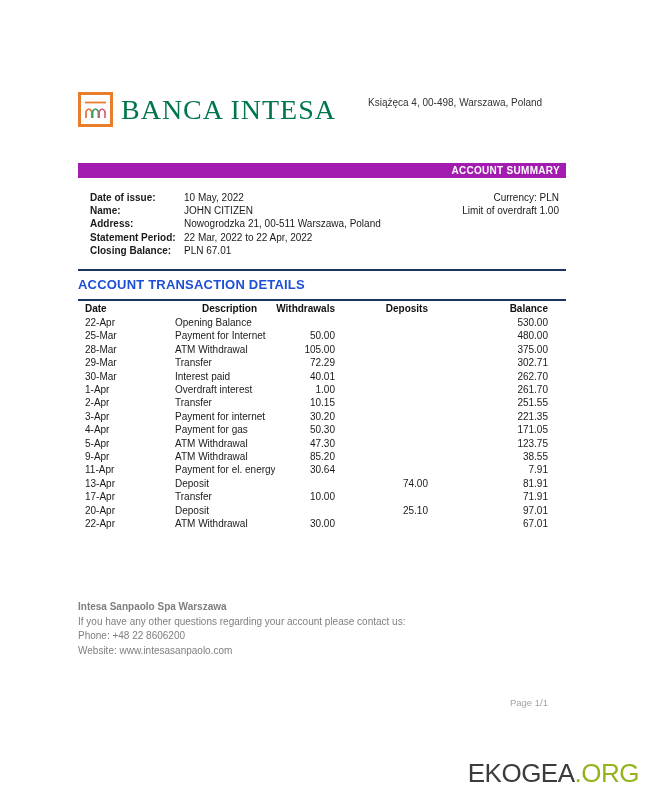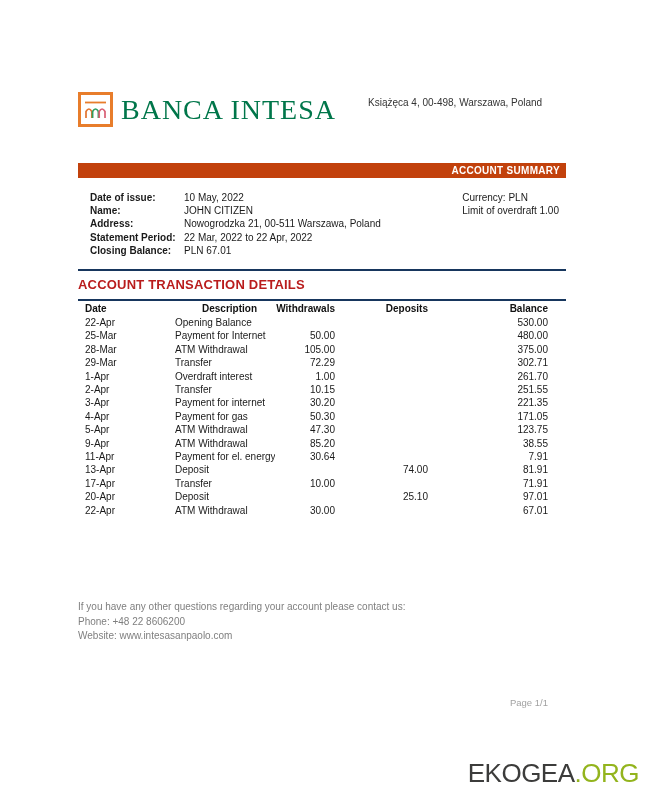--- a/index.html
+++ b/index.html
@@ -9,36 +9,36 @@
 
   
   .header{position:absolute;top:52px;left:0;width:488px;height:38px;margin-top:40px;}
   .logo{display:flex;align-items:center;}
   .logo-icon{width:35px;height:35px;flex:0 0 35px;}
   .logo-word{margin-left:8px;font-family:"Liberation Serif", serif;
              font-size:28px;letter-spacing:1px;color:#00764a;line-height:35px;white-space:nowrap;}
   .bank-address{position:absolute;left:290px;top:5px;font-size:10px;color:#333;}
 
   
-  .summary-bar{position:absolute;top:163px;left:0;width:488px;height:15px;background:#c2410c;
+  .summary-bar{position:absolute;top:163px;left:0;width:488px;height:15px;background:#a21caf;
                color:#ffffff;font-size:10px;font-weight:bold;text-align:right;
                line-height:15px;padding-right:6px;box-sizing:border-box;letter-spacing:0.3px;}
 
   
   .summary-body{position:absolute;top:191px;left:12px;width:488px;font-size:10px;}
   .summary-fields{float:left;}
   .summary-row{line-height:13.2px;white-space:nowrap;}
   .summary-label{display:inline-block;width:94px;font-weight:bold;}
-  .summary-right{float:right;padding-right:19px;line-height:13.2px;}
+  .summary-right{float:right;text-align:right;padding-right:19px;line-height:13.2px;}
 
   .divider{position:absolute;left:0;width:488px;height:0;border-top:2px solid #17365d;}
   .divider-1{top:269px;}
   .divider-2{top:299px;}
 
-  .tx-title{position:absolute;top:277px;left:0;font-size:13px;font-weight:bold;color:#b91c1c;letter-spacing:0.2px;}
+  .tx-title{position:absolute;top:277px;left:0;font-size:13px;font-weight:bold;color:#1d4ed8;letter-spacing:0.2px;}
 
   
   table.tx{position:absolute;top:301px;left:0;width:488px;border-collapse:collapse;
            table-layout:fixed;font-size:10px;}
   table.tx col.c1{width:97px;} table.tx col.c2{width:100px;}
   table.tx col.c3{width:60px;} table.tx col.c4{width:93px;} table.tx col.c5{width:138px;}
   table.tx th{font-weight:bold;text-align:left;padding:0;line-height:15px;color:#111;}
   table.tx th:nth-child(1){padding-left:7px;margin-top:36px;}
   table.tx th:nth-child(2){padding-left:27px;}
   table.tx th:nth-child(3),table.tx th:nth-child(4){text-align:right;}
@@ -162,20 +162,27 @@
         </tr>
 
         <tr>
           <td>29-Mar</td>
           <td>Transfer</td>
           <td>72.29</td>
           <td></td>
           <td>302.71</td>
         </tr>
 
+        <tr>
+          <td>30-Mar</td>
+          <td>Interest paid</td>
+          <td>40.01</td>
+          <td></td>
+          <td>262.70</td>
+        </tr>
 
         <tr>
           <td>1-Apr</td>
           <td>Overdraft interest</td>
           <td>1.00</td>
           <td></td>
           <td>261.70</td>
         </tr>
 
         <tr>
@@ -254,20 +261,21 @@
           <td>22-Apr</td>
           <td>ATM Withdrawal</td>
           <td>30.00</td>
           <td></td>
           <td>67.01</td>
         </tr>
       </tbody>
   </table>
 
   <div class="footer">
+    <div class="bold">Intesa Sanpaolo Spa Warszawa</div>
     <div>If you have any other questions regarding your account please contact us:</div>
     <div>Phone: +48 22 8606200</div>
     <div>Website: www.intesasanpaolo.com</div>
   </div>
 
   <div class="page-label">Page 1/1</div>
 
 </div>
 
 <div class="watermark">

